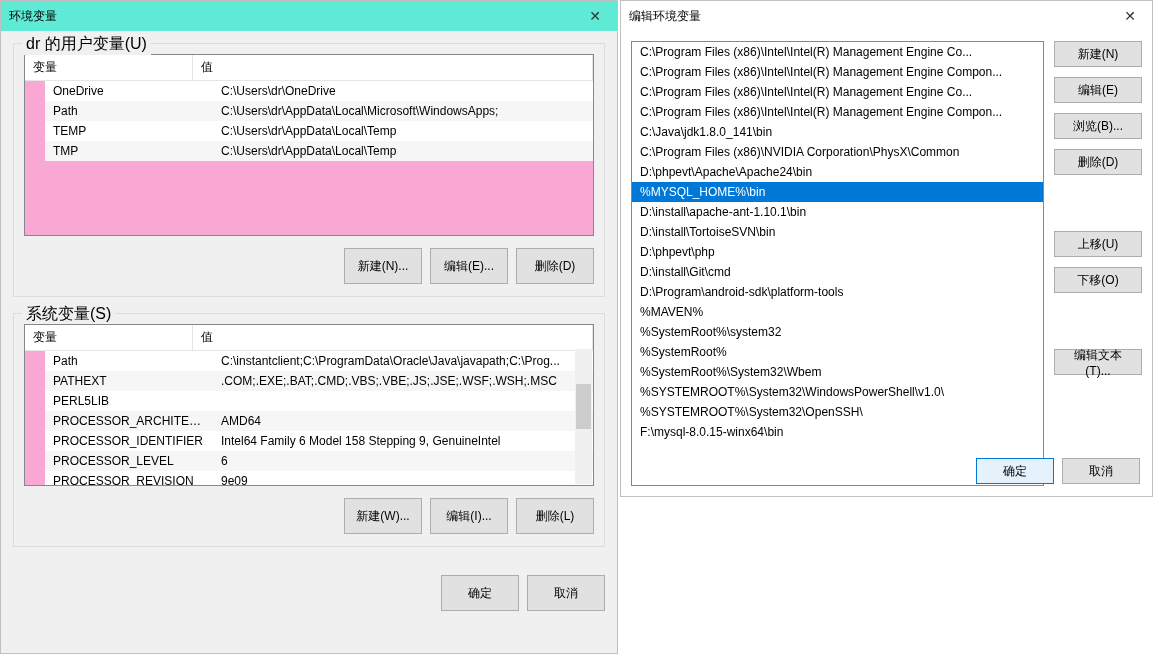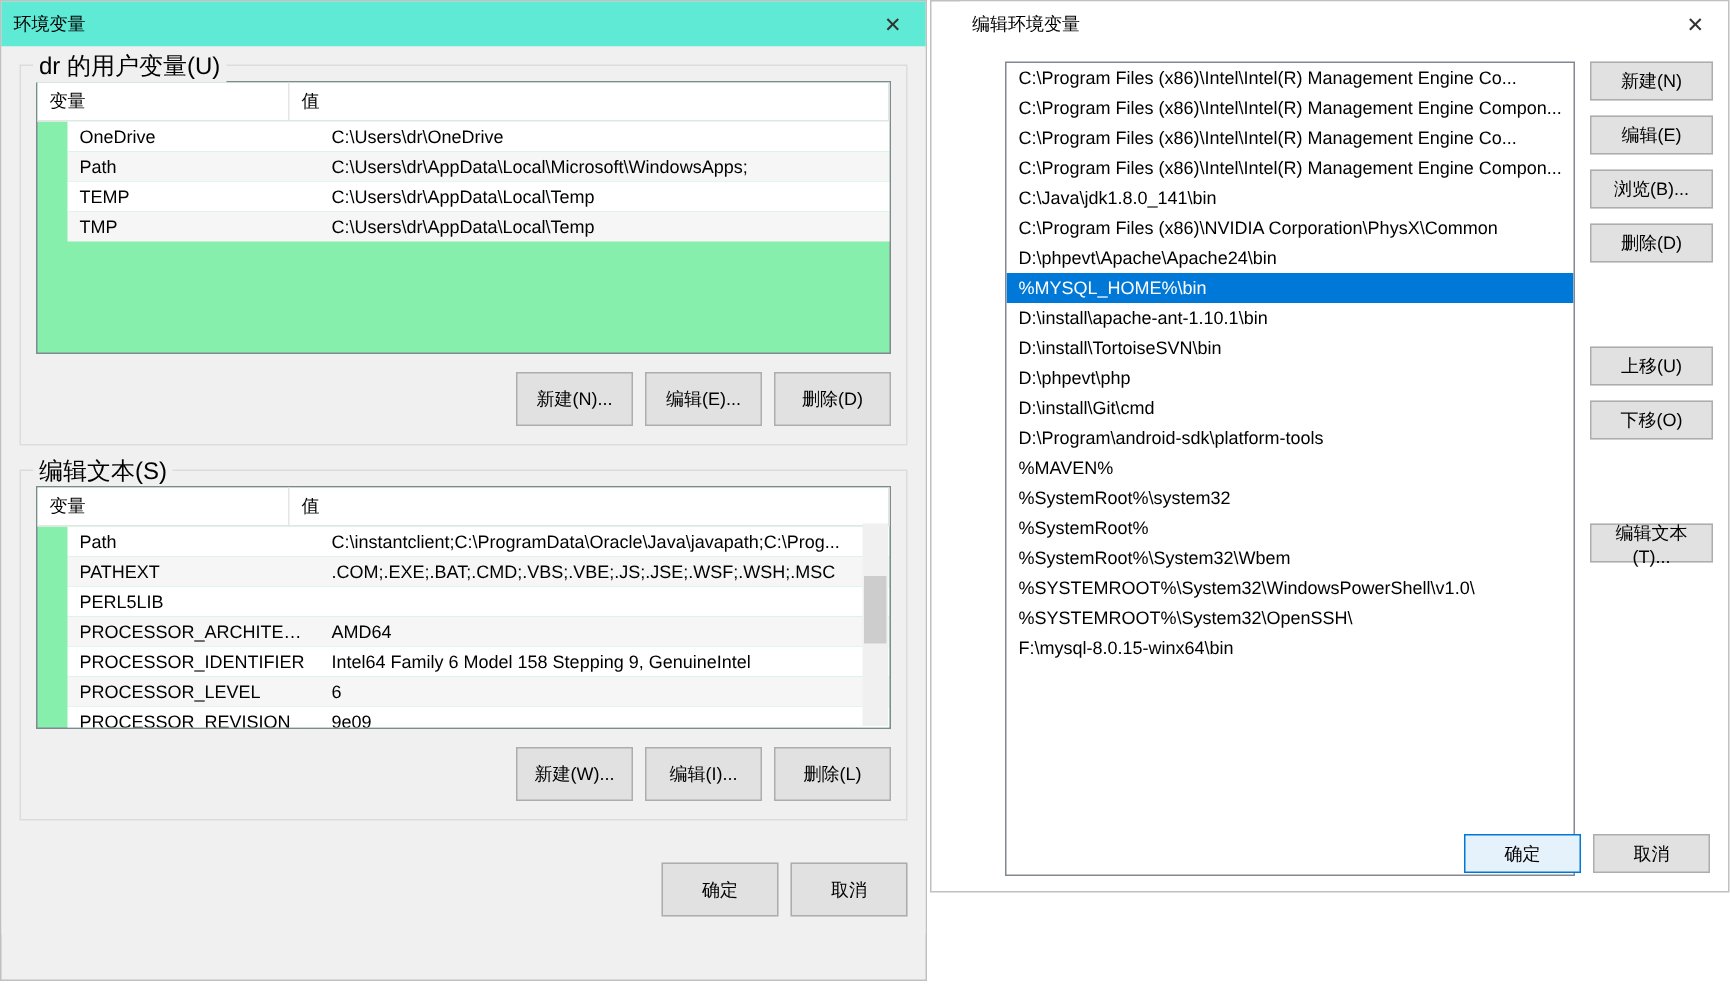--- a/index.html
+++ b/index.html
@@ -23,23 +23,22 @@
     left: 0;
     top: 0;
     width: 618px;
     height: 654px;
     background: #f0f0f0;
   }
   .dialog-right {
     left: 620px;
     top: 0;
     width: 533px;
-    height: 595px;
-    background: #fff;
-    padding-left: 19px;
+    height: 497px;
+    background: #fff;
   }
   .titlebar {
     height: 30px;
     display: flex;
     align-items: center;
     padding: 0 8px;
     background: #5eead4;
     font-size: 12px;
     color: #000;
   }
@@ -73,21 +72,21 @@
     top: -10px;
     left: 8px;
     background: #f0f0f0;
     padding: 0 4px;
     font-size: 16px;
     color: #000;
   }
   .table {
     width: 100%;
     border: 1px solid #828790;
-    background: #86efac;
+    background: #f9a8d4;
   }
   .thead {
     display: flex;
     background: #fff;
     border-bottom: 1px solid #e5e5e5;
   }
   .th {
     padding: 4px 8px;
     font-size: 12px;
     color: #000;
@@ -152,21 +151,20 @@
     display: flex;
     flex-direction: column;
   }
   .listbox {
     flex: 1;
     border: 1px solid #828790;
     background: #fff;
     overflow-y: scroll;
     overflow-x: hidden;
     position: relative;
-    margin-left: 20px;
   }
   .list-item {
     padding: 3px 8px;
     font-size: 12px;
     color: #000;
     white-space: nowrap;
     overflow: hidden;
     text-overflow: ellipsis;
     cursor: default;
   }
@@ -260,21 +258,21 @@
         </div>
       </div>
       <div class="btn-row">
         <button class="btn">新建(N)...</button>
         <button class="btn">编辑(E)...</button>
         <button class="btn">删除(D)</button>
       </div>
     </div>
 
     <div class="groupbox">
-      <span class="group-legend">编辑文本(S)</span>
+      <span class="group-legend">系统变量(S)</span>
       <div class="table sys-table-wrap">
         <div class="thead">
           <div class="th col-var">变量</div>
           <div class="th col-val">值</div>
         </div>
         <div class="tbody sys-table-body">
           <div class="tr">
               <div class="td col-var">Path</div>
               <div class="td col-val">C:\instantclient;C:\ProgramData\Oracle\Java\javapath;C:\Prog...</div>
             </div>

